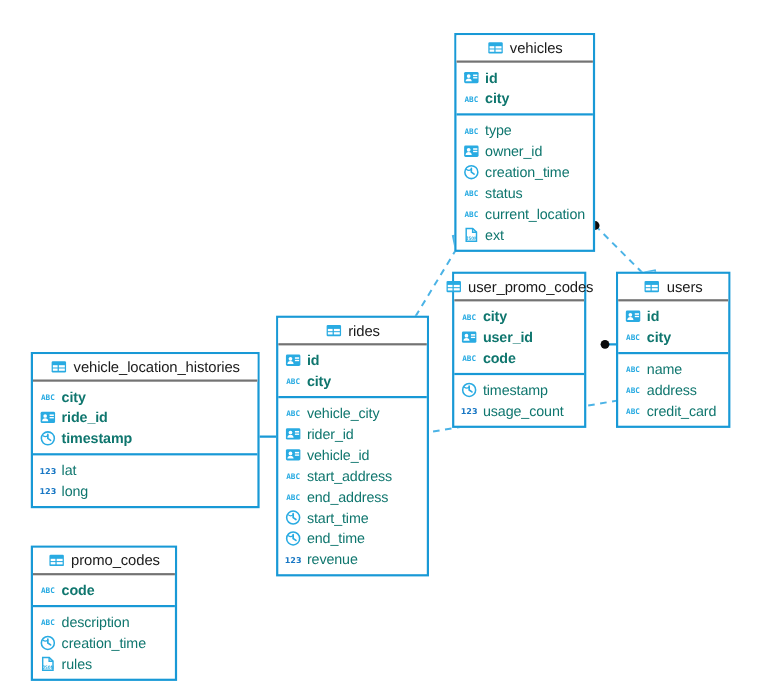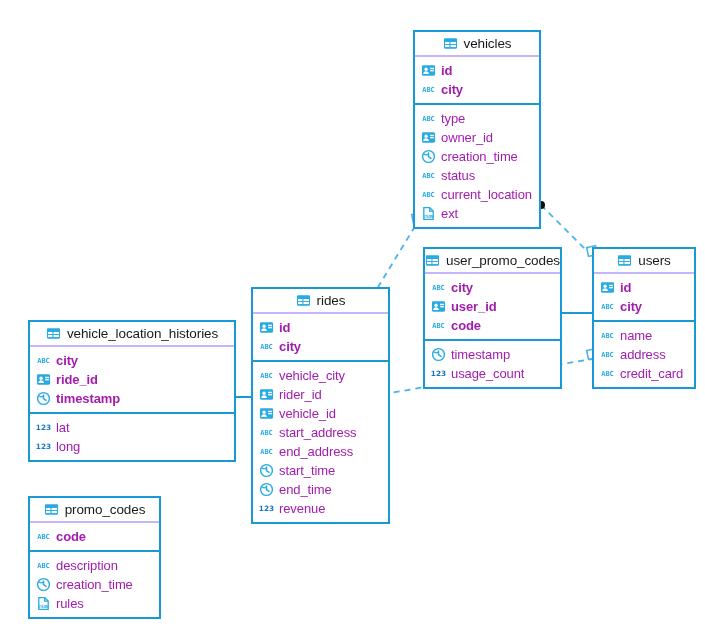--- a/index.html
+++ b/index.html
@@ -38,21 +38,21 @@
     z-index: 2;
   }
   .table-title {
     box-sizing: border-box;
     height: 25px;
     display: flex;
     align-items: center;
     justify-content: center;
     gap: 6px;
     background: #ffffff;
-    border-bottom: 2px solid #c4b5fd;
+    border-bottom: 2px solid #737373;
     padding: 0 6px;
   }
   .table-title .title-text {
     font-size: 13.5px;
     color: #1a1a1a;
     font-weight: 400;
     white-space: nowrap;
     letter-spacing: -0.1px;
   }
   .section {
@@ -64,21 +64,21 @@
   .field {
     display: flex;
     align-items: center;
     gap: 5px;
     height: 19px;
     padding: 0 6px;
     white-space: nowrap;
   }
   .field .fname {
     font-size: 13px;
-    color: #a21caf;
+    color: #0f766e;
     letter-spacing: -0.1px;
   }
   .field.key .fname {
     font-weight: bold;
   }
 
   
   .ico {
     width: 15px;
     height: 15px;
@@ -206,21 +206,21 @@
             <svg width="15" height="15" viewBox="0 0 16 16">
         <path d="M3 1.8h6.3L13 5.4v8.8H3z" fill="none" stroke="#29ABE2" stroke-width="1.4"></path>
         <path d="M9.2 1.9v3.6H12.9" fill="none" stroke="#29ABE2" stroke-width="1.3"></path>
         <text x="8" y="13" text-anchor="middle" font-family="'DejaVu Sans Mono',monospace" font-size="4.6" font-weight="bold" fill="#29ABE2">JSON</text>
       </svg>
           </span>
           <span class="fname">ext</span>
         </div>
       </div>
     </div>
-    <div class="table-card" style="left: 411px; top: 247px; width: 139px; margin-left: 12px;">
+    <div class="table-card" style="left: 411px; top: 247px; width: 122px;">
       <div class="table-title">
         <span class="ico">
           <svg width="15" height="15" viewBox="0 0 16 16">
         <rect x="1" y="2.5" width="14" height="11" rx="1.2" fill="#29ABE2"></rect>
         <rect x="2.2" y="6.4" width="4.6" height="2.2" fill="#fff"></rect>
         <rect x="8" y="6.4" width="5.8" height="2.2" fill="#fff"></rect>
         <rect x="2.2" y="9.6" width="4.6" height="2.2" fill="#fff"></rect>
         <rect x="8" y="9.6" width="5.8" height="2.2" fill="#fff"></rect>
       </svg>
         </span>
@@ -270,21 +270,21 @@
         <div class="field">
           <span class="ico">
             <svg width="15" height="15" viewBox="0 0 18 14">
         <text x="9" y="10.6" text-anchor="middle" font-family="'DejaVu Sans',sans-serif" font-size="8.8" font-weight="bold" fill="#1877C4">123</text>
       </svg>
           </span>
           <span class="fname">usage_count</span>
         </div>
       </div>
     </div>
-    <div class="table-card" style="left: 592px; top: 247px; width: 104px;">
+    <div class="table-card" style="left: 560px; top: 247px; width: 104px;">
       <div class="table-title">
         <span class="ico">
           <svg width="15" height="15" viewBox="0 0 16 16">
         <rect x="1" y="2.5" width="14" height="11" rx="1.2" fill="#29ABE2"></rect>
         <rect x="2.2" y="6.4" width="4.6" height="2.2" fill="#fff"></rect>
         <rect x="8" y="6.4" width="5.8" height="2.2" fill="#fff"></rect>
         <rect x="2.2" y="9.6" width="4.6" height="2.2" fill="#fff"></rect>
         <rect x="8" y="9.6" width="5.8" height="2.2" fill="#fff"></rect>
       </svg>
         </span>

